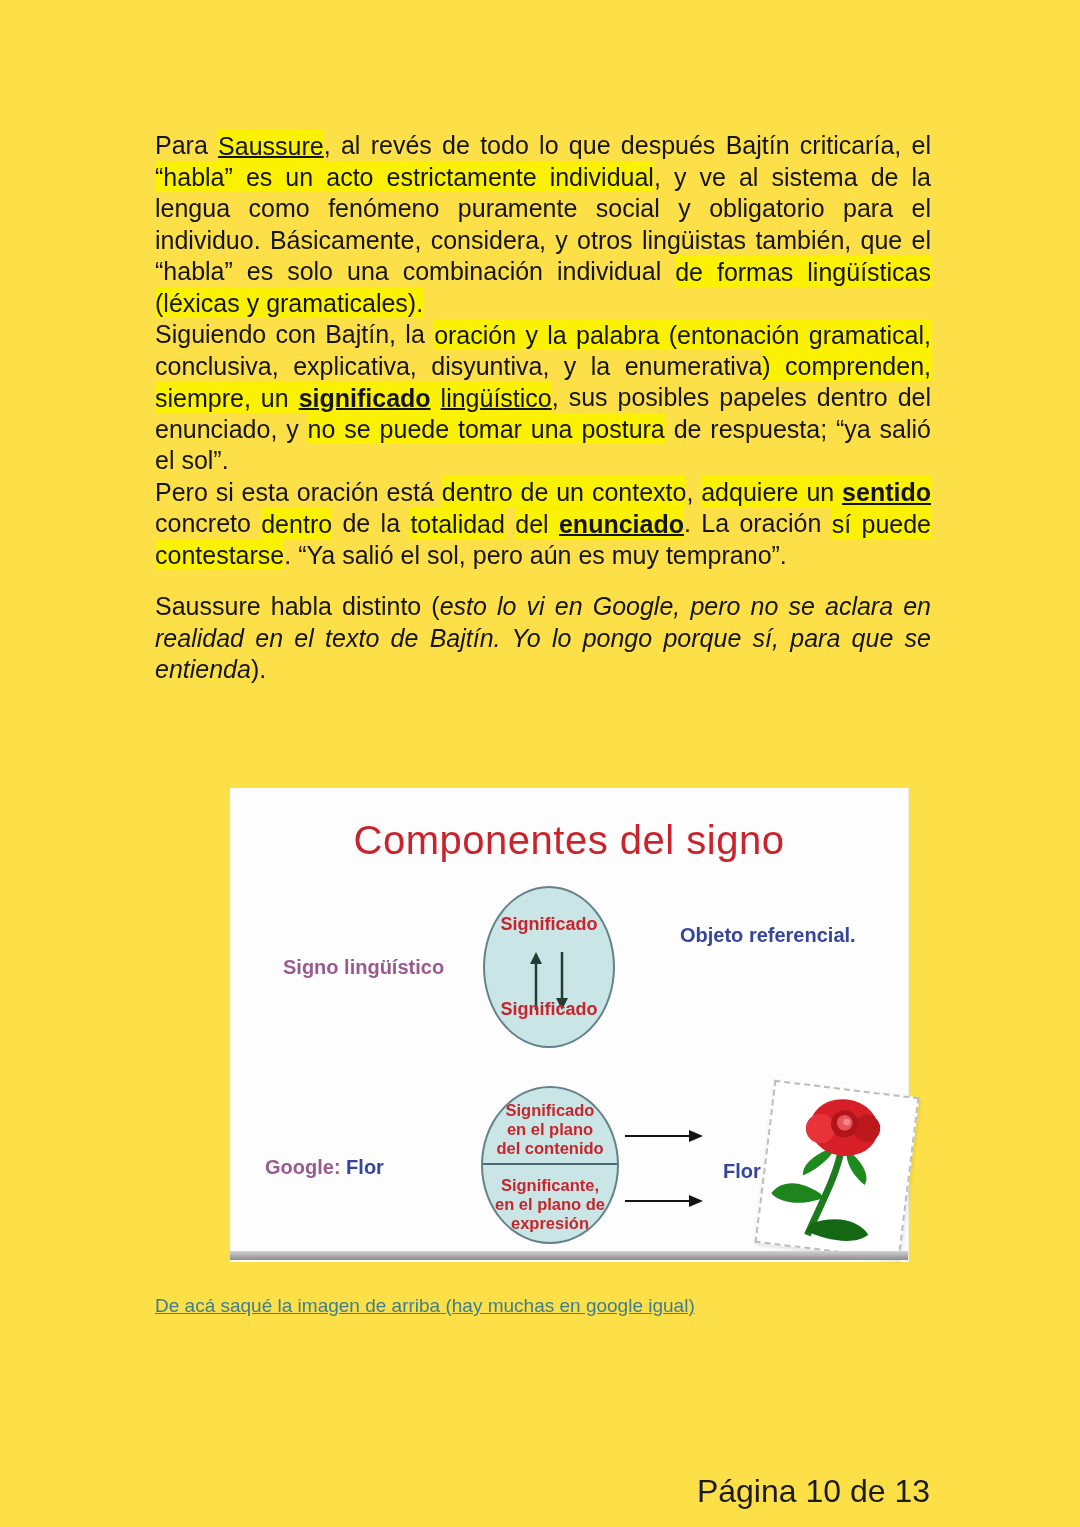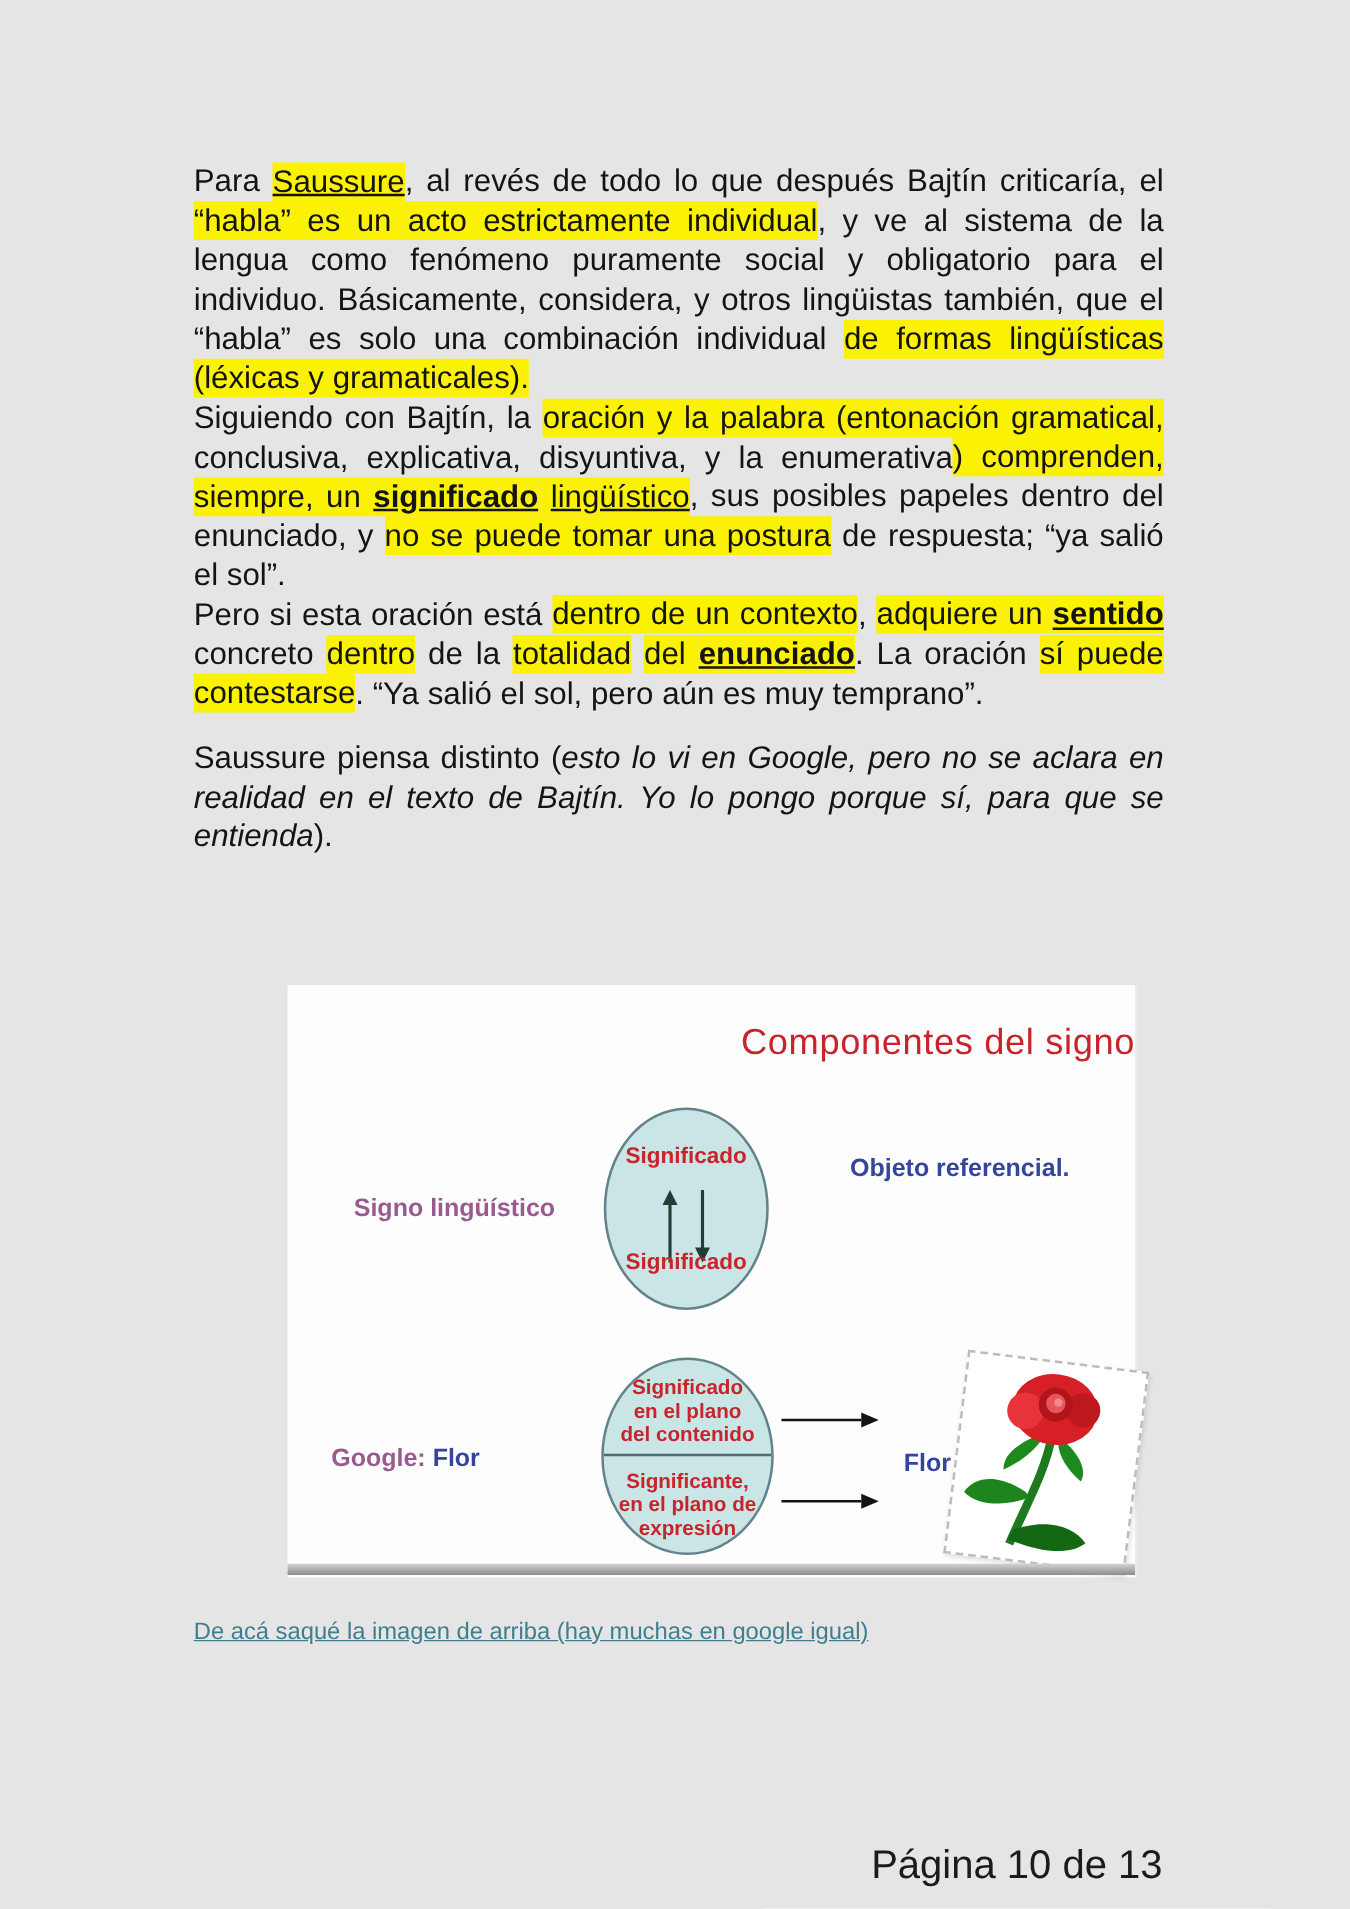--- a/index.html
+++ b/index.html
@@ -1,38 +1,38 @@
 <!DOCTYPE html>
 <html style="--highlight: #fbf103; --heading: #9b2b96; --figure_red: #c9242b; --label_purple: #9a5a90; --label_blue: #35459c; --link: #3f7e8e; --oval_fill: #c9e5e6;"><head>
 <meta charset="utf-8">
 <style>
   html,body{margin:0;padding:0;background:#ffffff;}
   .page{
-    position:relative;width:1080px;height:1527px;background:#e5e5e5;
+    position:relative;width:1080px;height:1527px;background:#fde047;
     font-family:"Liberation Sans",sans-serif;color:#141414;overflow:hidden;
   }
   .text-col{position:absolute;left:155px;top:130px;width:776px;}
   p.body{margin:0;font-size:25px;line-height:31.5px;text-align:justify;}
   .hl{background:var(--highlight);padding:1.5px 0;}
   .b{font-weight:bold;}
   .u{text-decoration:underline;}
   .i{font-style:italic;}
   h2.heading{
     margin:36px 0 0 0;font-size:30px;line-height:33px;font-weight:bold;
     color:var(--heading);white-space:pre-line;letter-spacing:.2px;
   }
   #p4{margin-top:20px;}
   
   .figure{
     position:absolute;left:230px;top:788px;width:678px;height:474px;
     background:#fdfdfd;border-right:1px solid #ececec;
   }
   .fig-title{
-    position:absolute;top:30px;left:0;width:100%;text-align:right;
-    font-size:29px;color:var(--figure_red);letter-spacing:.5px;
+    position:absolute;top:30px;left:0;width:100%;text-align:center;
+    font-size:40px;color:var(--figure_red);letter-spacing:.5px;
   }
   .fig-label{position:absolute;font-size:20px;font-weight:bold;white-space:nowrap;}
   .purple{color:var(--label_purple);}
   .blue{color:var(--label_blue);}
   .oval{
     position:absolute;border:2px solid #64828a;border-radius:50%;
     background:var(--oval_fill);overflow:hidden;
   }
   #oval1{left:253px;top:98px;width:128px;height:158px;}
   #oval2{left:251px;top:298px;width:134px;height:154px;}
@@ -71,21 +71,21 @@
 <div class="page">
 
   <div class="text-col">
     <p class="body" id="p1"><span>Para </span><span class="hl u">Saussure</span><span>, al revés de todo lo que después Bajtín criticaría, el </span><span class="hl">“habla” es un acto estrictamente individual</span><span>, y ve al sistema de la lengua como fenómeno puramente social y obligatorio para el individuo. Básicamente, considera, y otros lingüistas también, que el “habla” es solo una combinación individual </span><span class="hl">de formas lingüísticas (léxicas y gramaticales).</span></p>
 
 
     <p class="body" id="p2"><span>Siguiendo con Bajtín, la </span><span class="hl">oración y la palabra (entonación gramatical,</span><span> conclusiva, explicativa, disyuntiva, y la enumerativa</span><span class="hl">) comprenden, siempre, un </span><span class="hl b u">significado</span><span class="hl"> </span><span class="hl u">lingüístico</span><span>, sus posibles papeles dentro del enunciado, y </span><span class="hl">no se puede tomar una postura</span><span> de respuesta; “ya salió el sol”.</span></p>
 
     <p class="body" id="p3"><span>Pero si esta oración está </span><span class="hl">dentro de un contexto</span><span>, </span><span class="hl">adquiere un </span><span class="hl b u">sentido</span><span> concreto </span><span class="hl">dentro</span><span> de la </span><span class="hl">totalidad</span><span> </span><span class="hl">del </span><span class="hl b u">enunciado</span><span>. La oración </span><span class="hl">sí puede contestarse</span><span>. “Ya salió el sol, pero aún es muy temprano”.</span></p>
 
-    <p class="body" id="p4"><span>Saussure piensa distinto (</span><span class="i">esto lo vi en Google, pero no se aclara en realidad en el texto de Bajtín. Yo lo pongo porque sí, para que se entienda</span><span>).</span></p>
+    <p class="body" id="p4"><span>Saussure habla distinto (</span><span class="i">esto lo vi en Google, pero no se aclara en realidad en el texto de Bajtín. Yo lo pongo porque sí, para que se entienda</span><span>).</span></p>
   </div>
 
   <div class="figure">
     <div class="fig-title">Componentes del signo</div>
 
     <div class="fig-label purple" style="left:53px;top:168px;text-align:right;">Signo lingüístico</div>
 
     <div class="oval" id="oval1">
       <div class="oval-text ot-top">Significado</div>
       <svg class="v-arrows" width="60" height="66">

